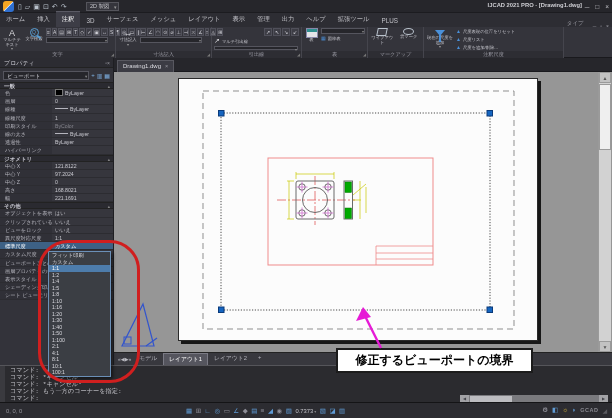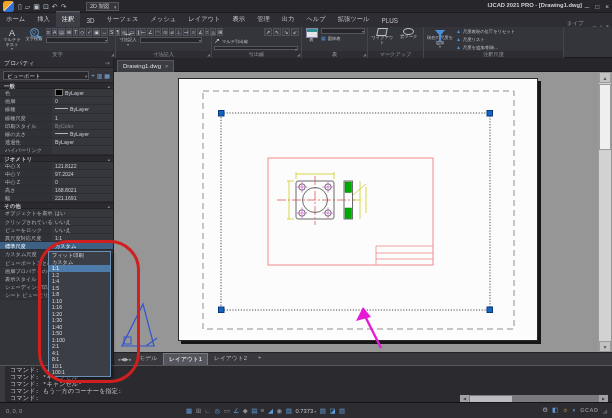--- a/index.html
+++ b/index.html
@@ -629,14 +629,17 @@
         </span>
       <span id="brand">GCAD</span>
       <span id="grip">◢</span>
     </div>
   </div>
 
   <svg id="arrow" class="abs">
     <line x1="33" y1="42" x2="16" y2="8" stroke="#e61ad6" stroke-width="2.4"></line>
     <polygon points="15,1 8,15 23,11" fill="#e61ad6"></polygon>
   </svg>
+  <div id="callout" class="abs">
+    <span>修正するビューポートの境界</span>
+  </div>
 
 </div>
 
 </body></html>

